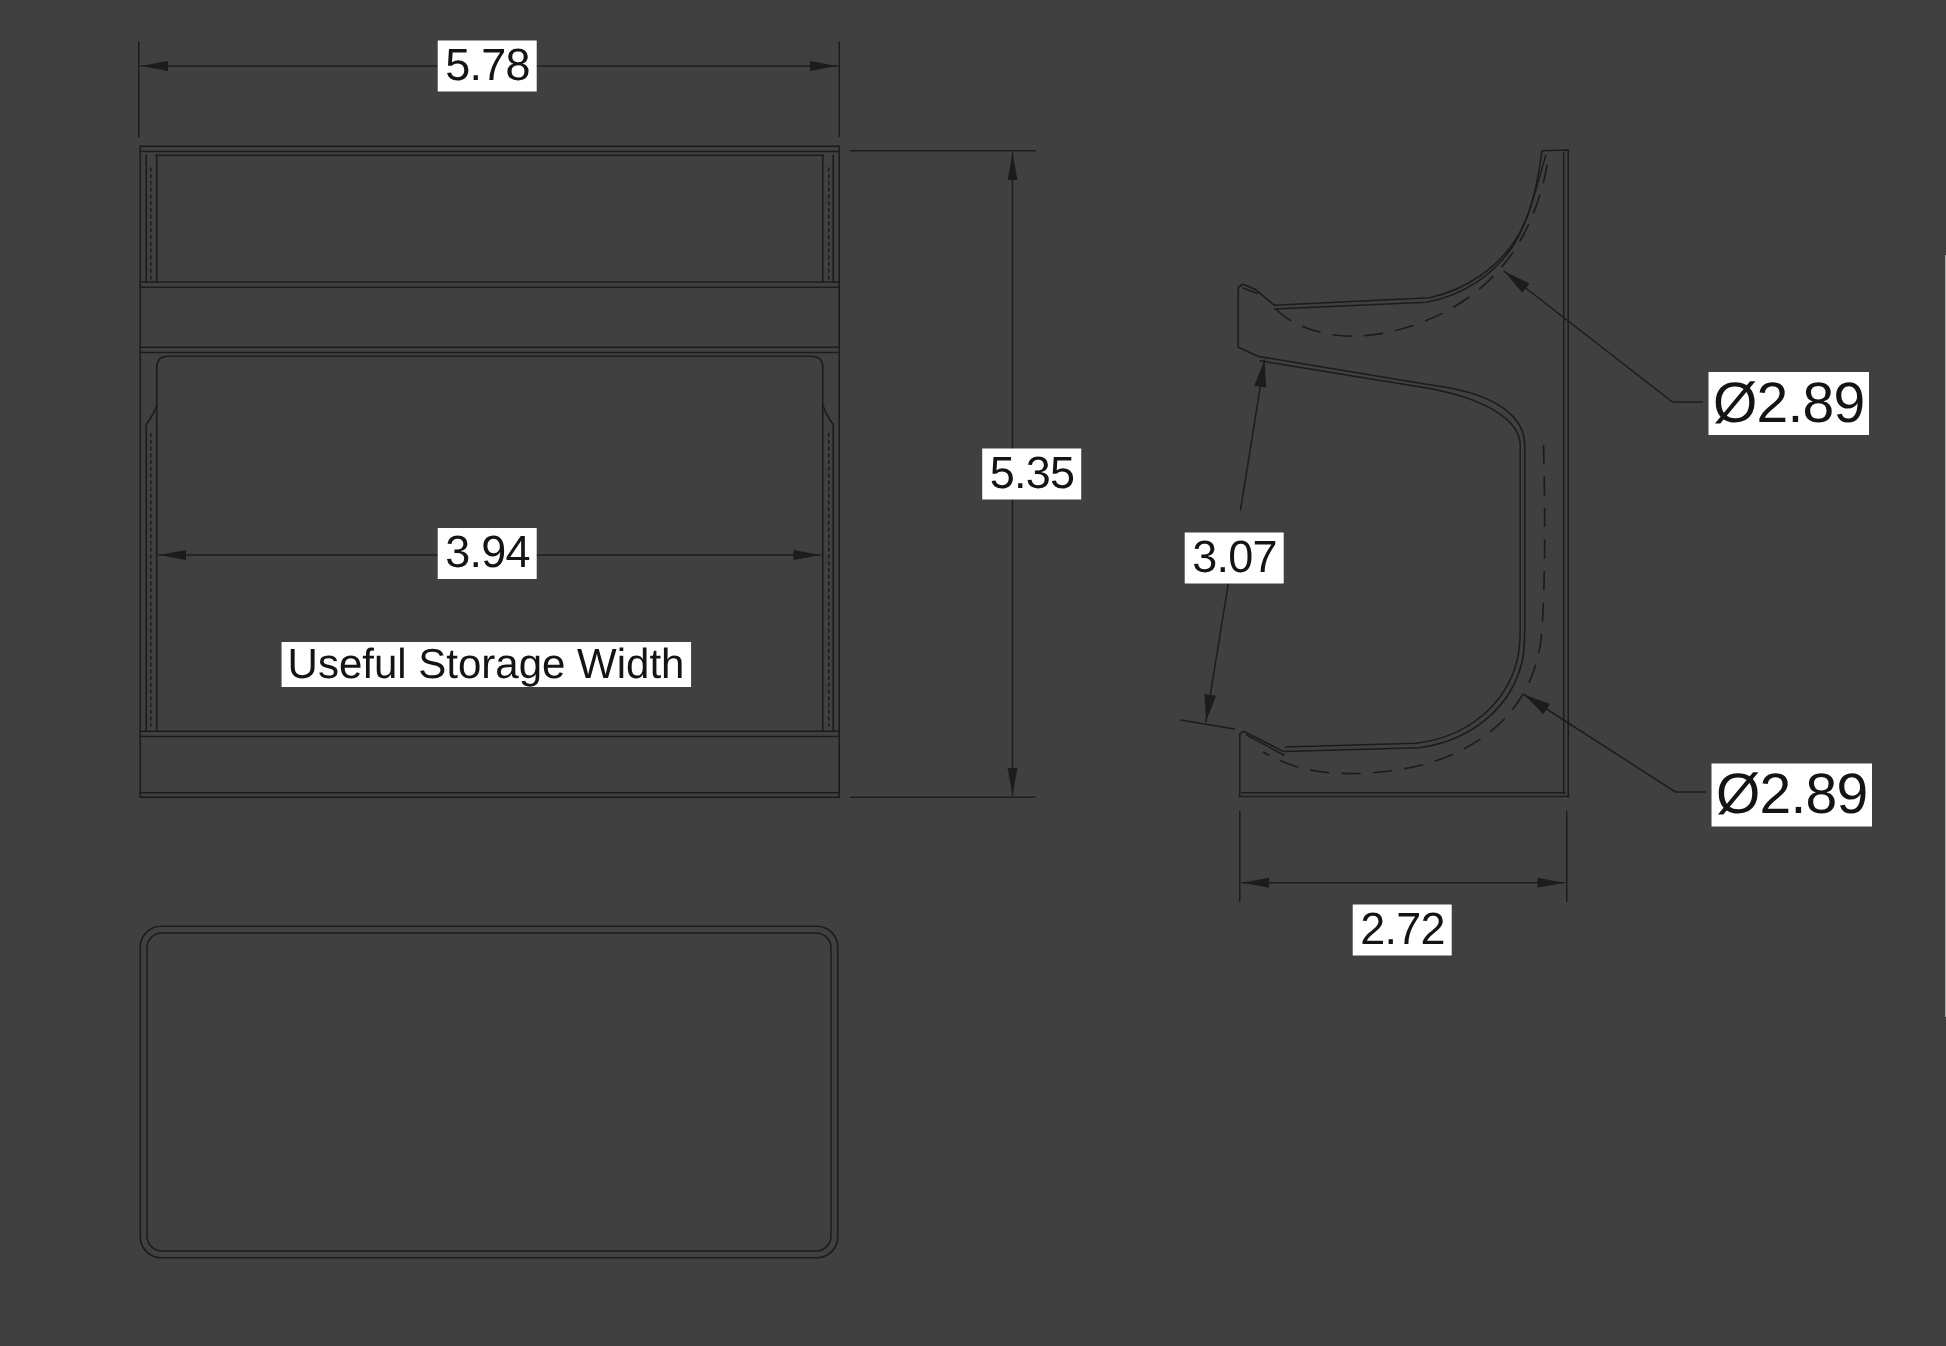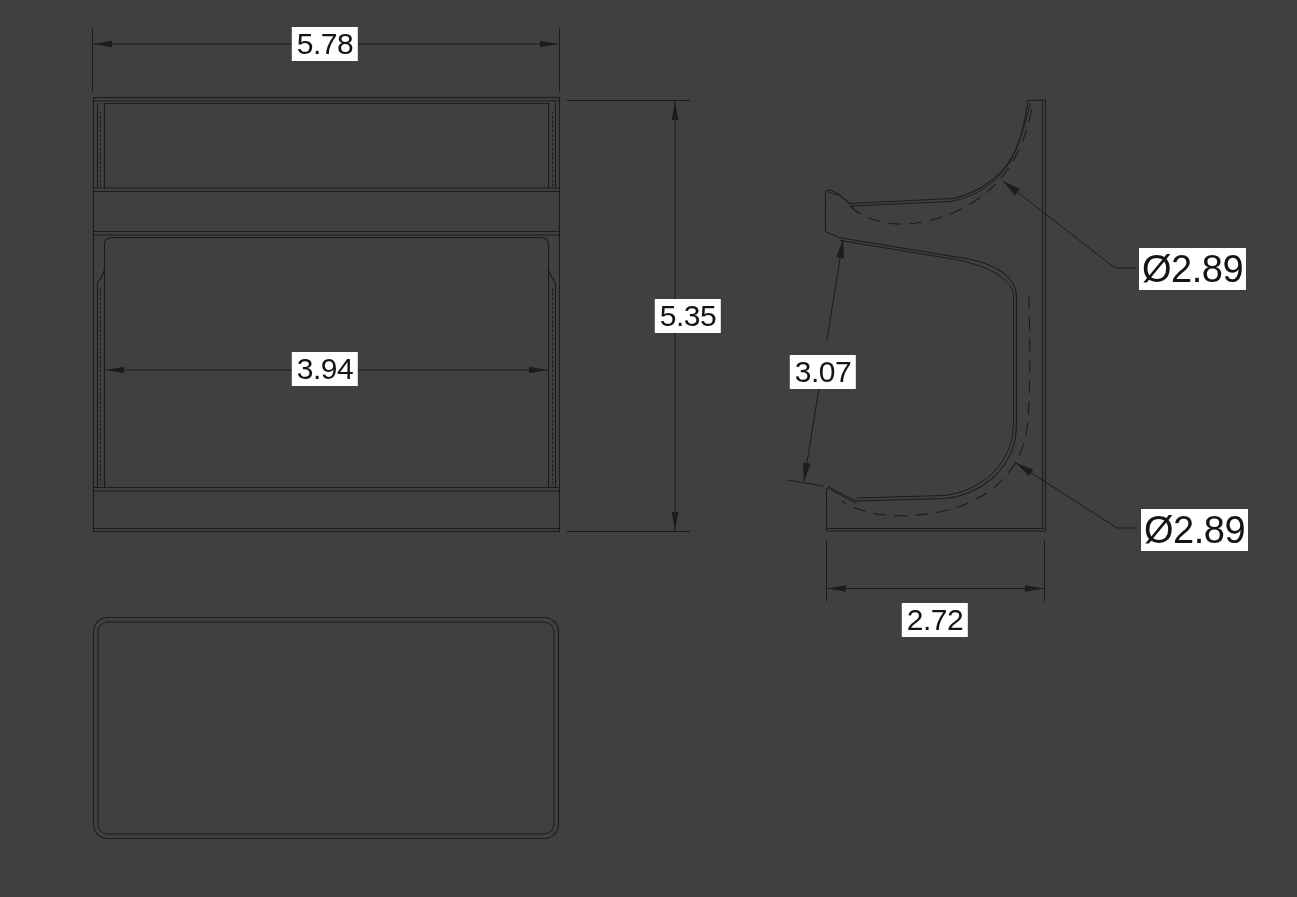--- a/index.html
+++ b/index.html
@@ -191,20 +191,21 @@
       </g>
     </g>
   </svg>
 
   <div class="dim-label" style="left:325px; top:44px;">5.78</div>
 
   <div class="dim-label" style="left:688px; top:316px;">5.35</div>
 
   <div class="dim-label" style="left:325px; top:369px;">3.94</div>
 
+  <div class="note-label" style="left:324px; top:443px;">Useful Storage Width</div>
 
   <div class="dim-label" style="left:823px; top:372px;">3.07</div>
 
   <div class="dia-label" style="left:1139px; top:269px;">Ø2.89</div>
 
   <div class="dia-label" style="left:1141px; top:530px;">Ø2.89</div>
 
   <div class="dim-label" style="left:935px; top:620px;">2.72</div>
 </div>
 

